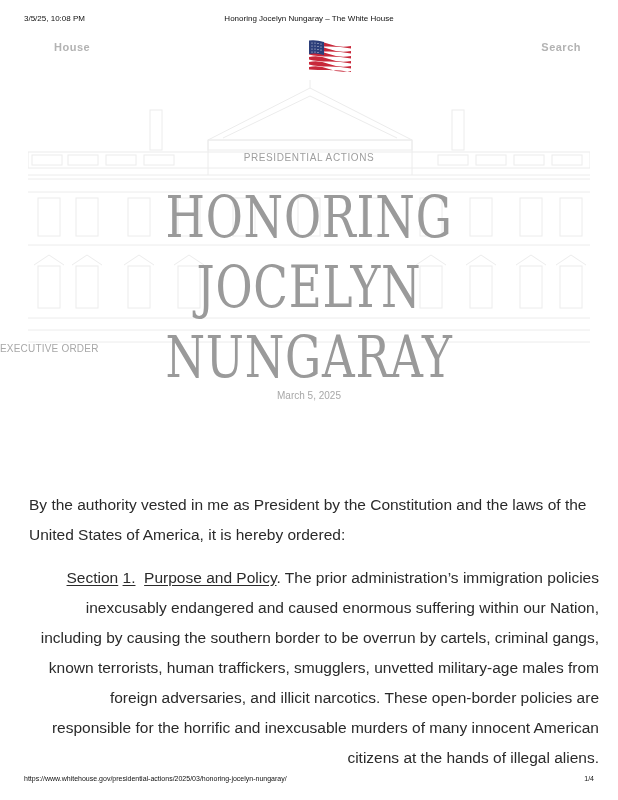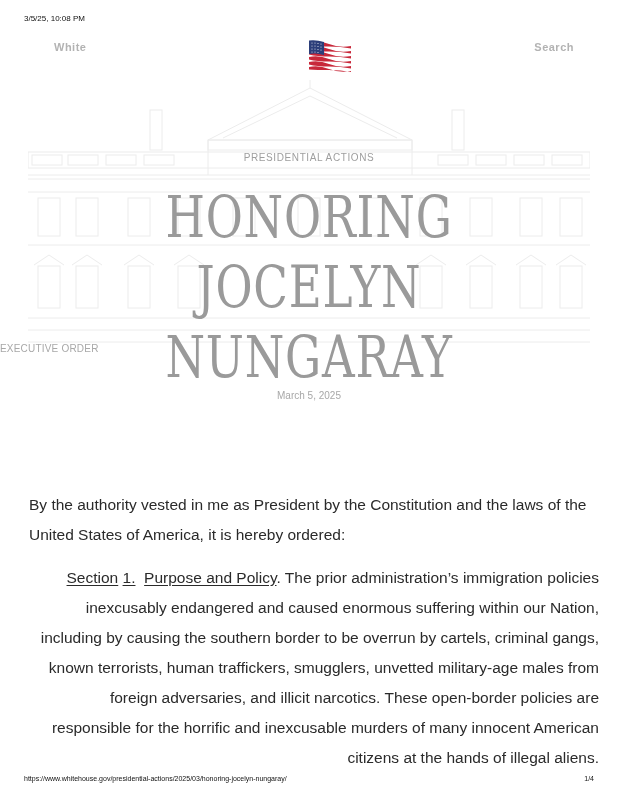--- a/index.html
+++ b/index.html
@@ -19,21 +19,21 @@
   }
   .print-footer .url { position: absolute; left: 24px; top: 0; }
   .print-footer .pg { position: absolute; right: 24px; top: 0; }
 
   .nav { position: absolute; top: 40px; left: 0; width: 618px; height: 34px; }
   .nav .menu {
     position: absolute; left: 54px; top: 1px; font-size: 11px; font-weight: bold;
     color: #b3b3b3; letter-spacing: 0.5px; cursor: pointer;
   }
   .nav .search {
-    position: absolute; right: 44px; top: 1px; font-size: 11px; font-weight: bold;
+    position: absolute; right: 37px; top: 1px; font-size: 11px; font-weight: bold;
     color: #b3b3b3; letter-spacing: 0.5px; cursor: pointer;
   }
   .nav .flag { position: absolute; left: 307px; top: 0px; width: 46px; height: 32px; cursor: pointer; }
 
   .hero { position: absolute; top: 80px; left: 28px; width: 562px; height: 270px; }
   .hero svg.bg { position: absolute; left: 0; top: 0; }
   .kicker {
     position: absolute; top: 152px; left: 0; width: 618px; text-align: center;
     font-size: 10px; color: #9e9e9e; letter-spacing: 0.6px;
   }
@@ -61,24 +61,25 @@
   .p1 { top: 490px; }
   .p2 { top: 563px; }
   .p2 .indent { display: inline-block; width: 25px; }
   .p2 a { color: #2a2a2a; text-decoration: underline; text-underline-offset: 2px; }
 </style>
 </head>
 <body>
 
 <div class="print-header">
   <span class="ts">3/5/25, 10:08 PM</span>
+  <span class="ptitle">Honoring Jocelyn Nungaray – The White House</span>
 </div>
 
 <div class="nav">
-  <span class="menu">White</span>
+  <span class="menu">House</span>
   <span class="flag">
     <svg width="46" height="32" viewBox="0 0 46 32">
       <g>
         <path d="M2 2 Q12 0 22 4 T44 6 L44 8.5 Q34 6.5 22 6.5 T2 4.5 Z" fill="#c8283a"></path>
         <path d="M2 7 Q12 5 22 9 T44 11 L44 13.5 Q34 11.5 22 11.5 T2 9.5 Z" fill="#c8283a"></path>
         <path d="M2 12 Q12 10 22 14 T44 16 L44 18.5 Q34 16.5 22 16.5 T2 14.5 Z" fill="#c8283a"></path>
         <path d="M2 17 Q12 15 22 19 T44 21 L44 23.5 Q34 21.5 22 21.5 T2 19.5 Z" fill="#c8283a"></path>
         <path d="M2 22 Q12 20 22 24 T44 26 L44 28.5 Q34 26.5 22 26.5 T2 24.5 Z" fill="#c8283a"></path>
         <path d="M2 27 Q12 25 22 29 T44 31 L44 32 Q34 30 22 30 T2 29.5 Z" fill="#c8283a"></path>
       </g>

